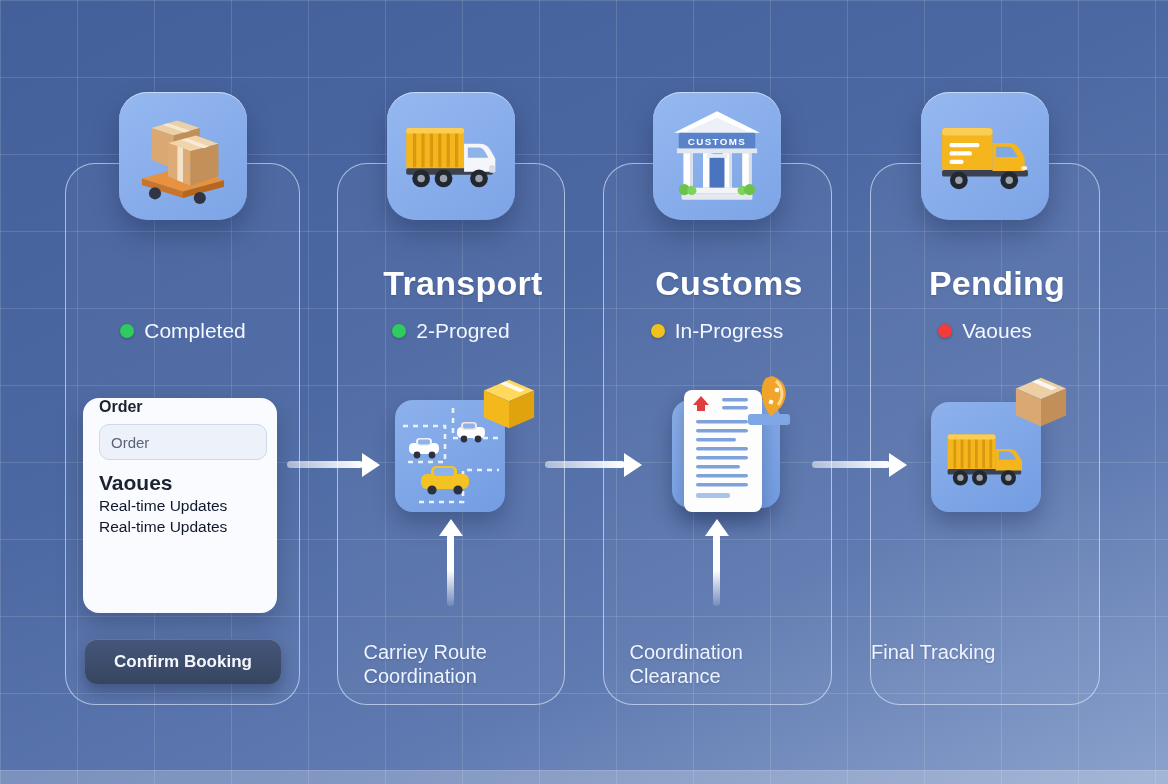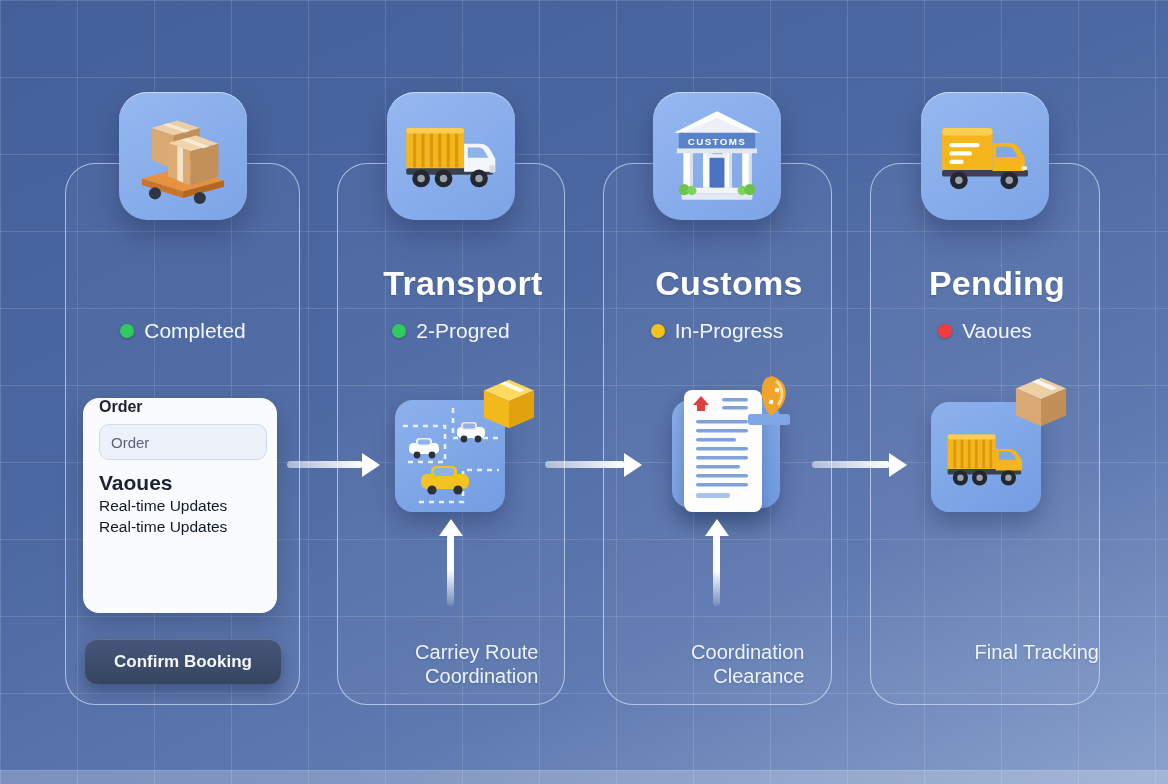--- a/index.html
+++ b/index.html
@@ -86,21 +86,21 @@
   .ha3 { left:812px; top:461px; width:78px; }
   .v-arrow { position:absolute; width:7px; height:72px; border-radius:4px;
     background:linear-gradient(to bottom, #ffffff 0%, #ffffff 50%, rgba(255,255,255,0.12) 100%); }
   .v-arrow::before { content:""; position:absolute; top:-15px; left:50%;
     transform:translateX(-50%); width:0; height:0;
     border-bottom:17px solid #ffffff; border-left:12px solid transparent;
     border-right:12px solid transparent; }
   .va1 { left:447px; top:534px; } .va2 { left:713px; top:534px; }
 
   
-  .caption { position:absolute; width:228px; text-align:right; color:#eef4ff;
+  .caption { position:absolute; width:228px; text-align:left; color:#eef4ff;
     font-size:20px; font-weight:500; line-height:1.22;
     text-shadow:0 1px 2px rgba(20,35,70,0.2); }
   .cap2 { left:337px; top:640px; } .cap2 .inner, .cap3 .inner { width:175px; margin:0 auto; }
   .cap3 { left:603px; top:640px; }
   .cap4 { left:871px; top:640px; }
 </style>
 </head>
 <body>
 
 <div class="canvas">

